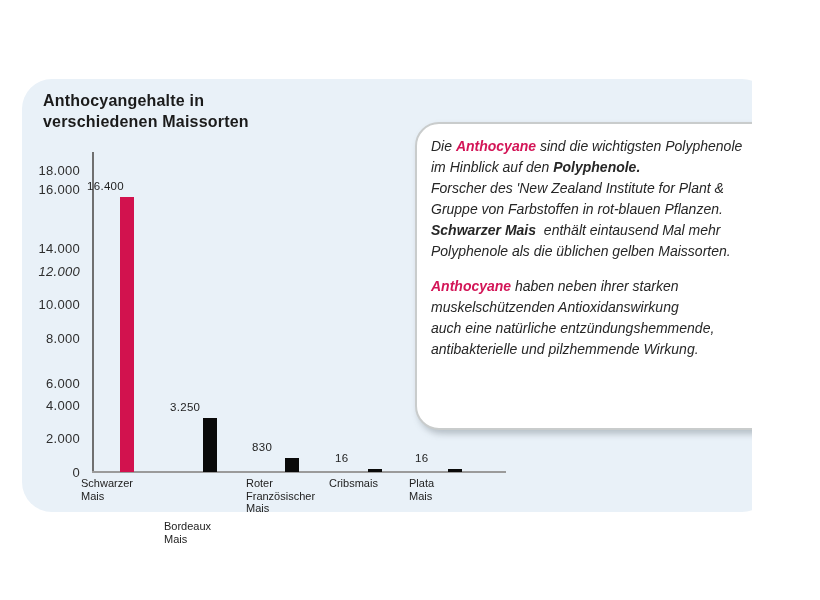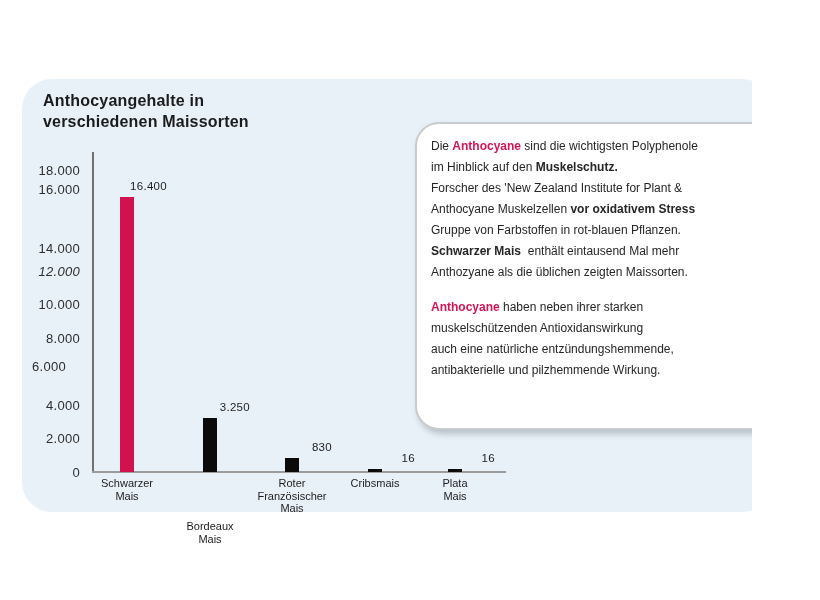--- a/index.html
+++ b/index.html
@@ -45,50 +45,50 @@
     left: 18px; width: 62px;
     text-align: right;
     font-size: 13px;
     color: #2e2e2e;
     letter-spacing: 0.3px;
   }
   .bar { position: absolute; }
   .bar-value {
     position: absolute;
     width: 80px;
-    text-align: right;
+    text-align: left;
     font-size: 11.5px;
     color: #1e1e1e;
     letter-spacing: 0.3px;
   }
   .bar-cat {
     position: absolute;
     top: 477px;
     width: 92px;
-    text-align: center;
     font-size: 11px;
     line-height: 12.5px;
     color: #222222;
     white-space: pre-line;
   }
   .textbox {
     position: absolute;
     left: 415px; top: 122px;
     width: 373px; height: 308px;
     box-sizing: border-box;
     background: #ffffff;
     border: 2px solid #c9cccc;
     border-radius: 24px;
     box-shadow: 3px 4px 6px rgba(90,100,110,0.35);
     padding: 12px 14px 0 14px;
     z-index: 5;
   }
   .para { margin: 0 0 14px 0; }
   .tline {
-    font-size: 12px;
+    font-size: 14px;
+    font-style: italic;
     line-height: 21px;
     color: #262626;
     white-space: pre-wrap;
   }
   .seg-b { font-weight: 700; }
   .seg-p { color: #d31557; font-weight: 700; }
 </style>
 </head>
 <body>
 
@@ -101,21 +101,21 @@
   <div>
     <div class="axis-y"></div>
     <div class="axis-x"></div>
     <div id="yticks">
         <div class="ytick" style="top: 163.492px;">18.000</div>
         <div class="ytick" style="top: 182px;">16.000</div>
         <div class="ytick" style="top: 230.494px; margin-top: 11px;">14.000</div>
         <div class="ytick" style="top: 263.995px; font-style: italic;">12.000</div>
         <div class="ytick" style="top: 297.496px;">10.000</div>
         <div class="ytick" style="top: 330.997px;">8.000</div>
-        <div class="ytick" style="top: 359px; text-align: center;">6.000</div>
+        <div class="ytick" style="top: 376px;">6.000</div>
         <div class="ytick" style="top: 397.998px;">4.000</div>
         <div class="ytick" style="top: 431.499px;">2.000</div>
         <div class="ytick" style="top: 465px;">0</div>
       </div>
     <div id="bars">
         <div class="bar" style="left: 120px; top: 197px; width: 14px; height: 275px; background: rgb(210, 18, 78);"></div>
         <div class="bar-value" style="left: 87px; top: 180px;">16.400</div>
         <div class="bar-cat" style="left: 81px;">Schwarzer
 Mais</div>
         <div class="bar" style="left: 203px; top: 418px; width: 14px; height: 54px; background: rgb(10, 10, 10);"></div>
@@ -134,26 +134,25 @@
         <div class="bar-value" style="left: 415px; top: 452px;">16</div>
         <div class="bar-cat" style="left: 409px;">Plata
 Mais</div>
       </div>
   </div>
 
   <div class="textbox">
     <div id="tb-content">
         <div class="para">
           <div class="tline"><span>Die </span><span class="seg-b seg-p">Anthocyane</span><span> sind die wichtigsten Polyphenole</span></div>
-          <div class="tline"><span>im Hinblick auf den </span><span class="seg-b">Muskelschutz.</span></div>
+          <div class="tline"><span>im Hinblick auf den </span><span class="seg-b">Polyphenole.</span></div>
           <div class="tline"><span>Forscher des 'New Zealand Institute for Plant &amp;</span></div>
-          <div class="tline"><span>Anthocyane Muskelzellen </span><span class="seg-b">vor oxidativem Stress</span></div>
           <div class="tline"><span>Gruppe von Farbstoffen in rot-blauen Pflanzen.</span></div>
           <div class="tline"><span class="seg-b">Schwarzer Mais</span><span>  enthält eintausend Mal mehr</span></div>
-          <div class="tline"><span>Anthozyane als die üblichen zeigten Maissorten.</span></div>
+          <div class="tline"><span>Polyphenole als die üblichen gelben Maissorten.</span></div>
         </div>
         <div class="para">
           <div class="tline"><span class="seg-b seg-p">Anthocyane</span><span> haben neben ihrer starken</span></div>
           <div class="tline"><span>muskelschützenden Antioxidanswirkung</span></div>
           <div class="tline"><span>auch eine natürliche entzündungshemmende,</span></div>
           <div class="tline"><span>antibakterielle und pilzhemmende Wirkung.</span></div>
         </div>
       </div>
   </div>
 </div>

